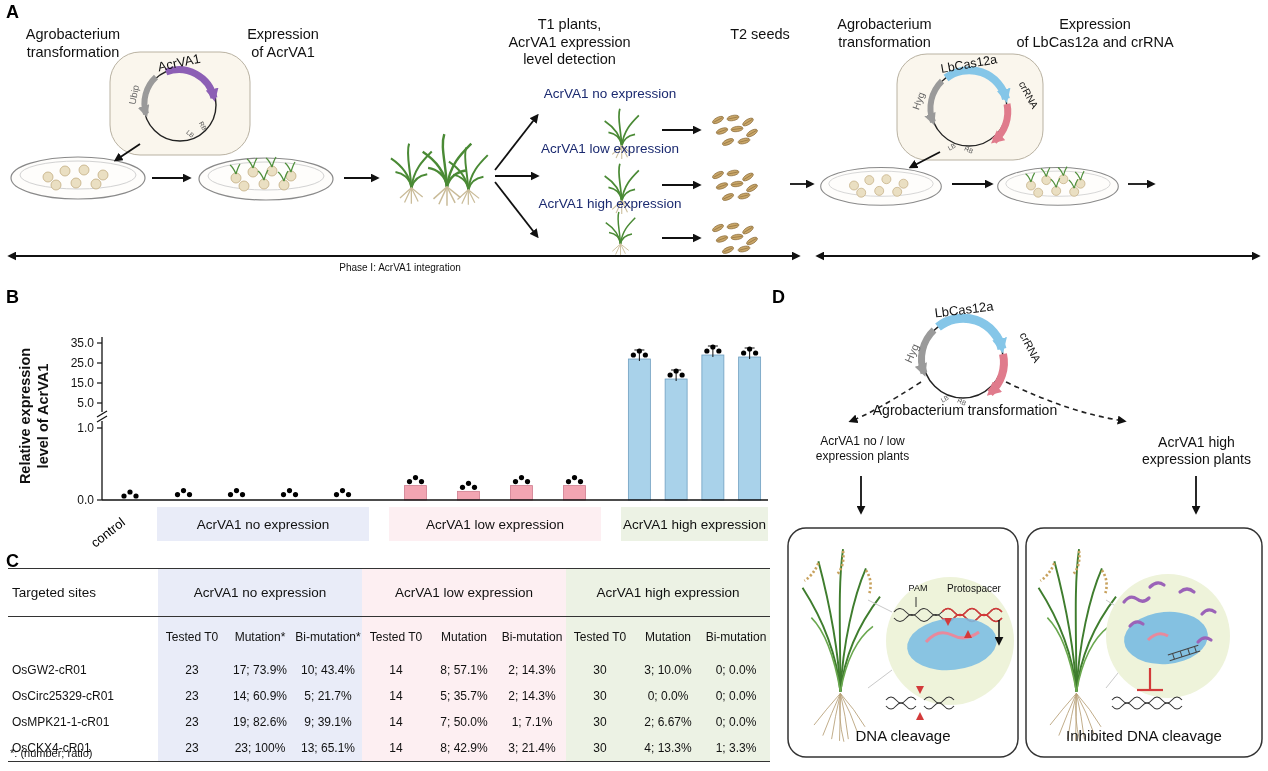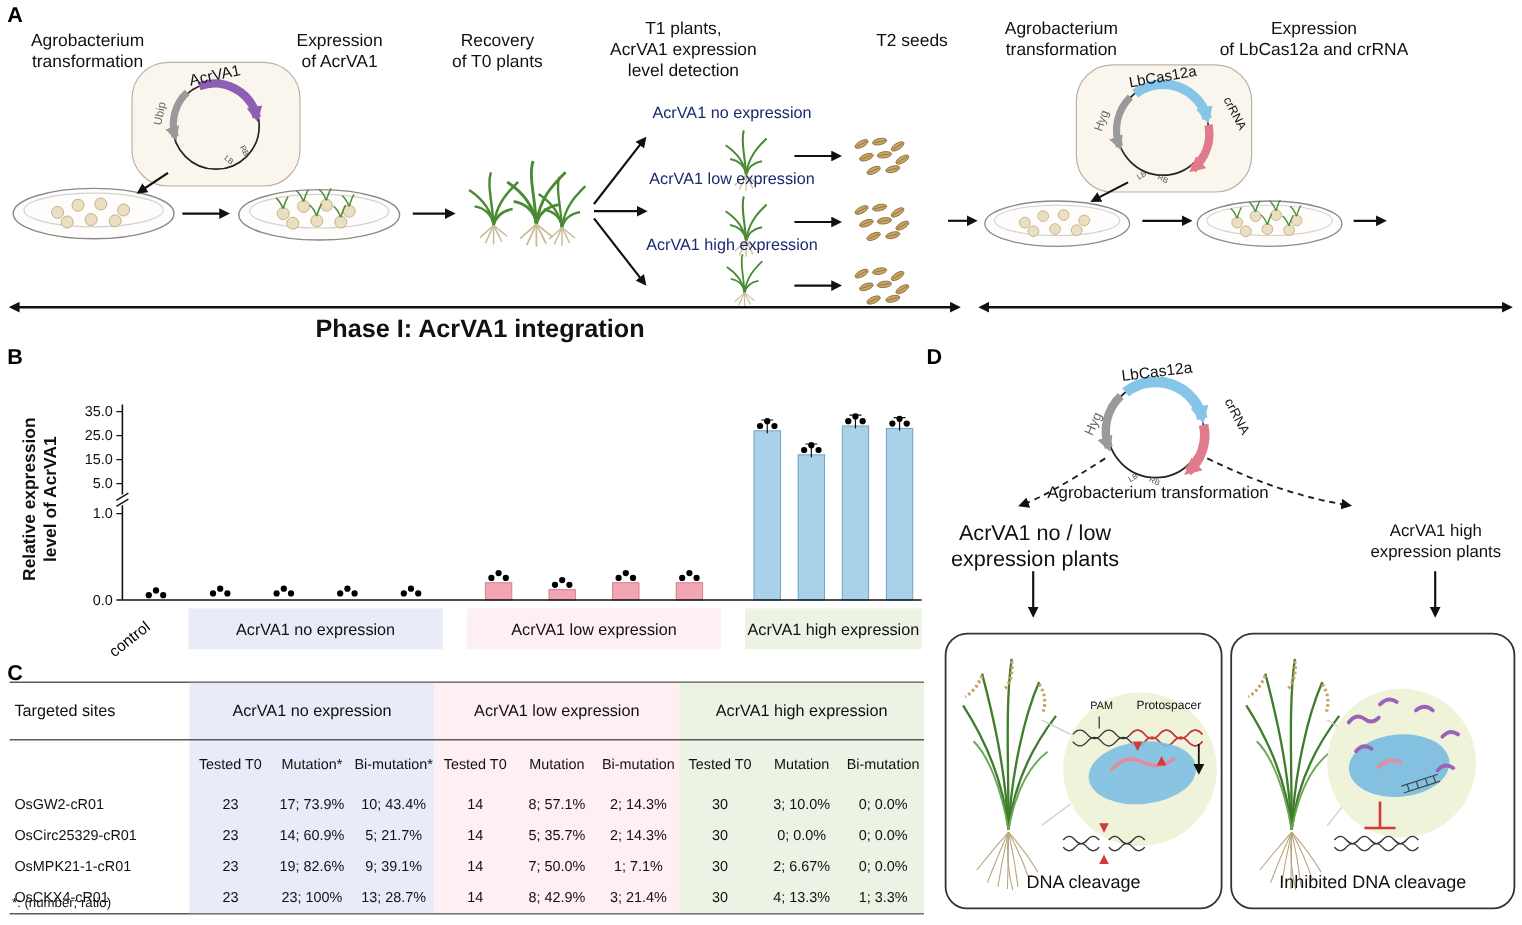--- a/index.html
+++ b/index.html
@@ -2,21 +2,21 @@
 <html><head>
 <meta charset="utf-8">
 <style>
 *{margin:0;padding:0;box-sizing:border-box}
 body{font-family:"Liberation Sans",sans-serif;background:#fff;color:#111}
 #fig{position:relative;width:1268px;height:771px;background:#fff;overflow:hidden}
 svg{position:absolute}
 .lbl{position:absolute;font-size:14.5px;line-height:1.22;text-align:center;white-space:pre-line;color:#111}
 .panel-letter{position:absolute;font-size:18px;font-weight:bold;color:#000}
 .navy{color:#1b2a70;font-size:13.5px}
-.phasecap{font-weight:bold;font-size:21px}
+.phasecap{font-weight:normal;font-size:10px}
 .small-rot{position:absolute;text-align:center;line-height:1;white-space:nowrap}
 .tiny{font-size:6.5px;color:#555}
 
 #ylabel{position:absolute;left:-60px;top:397px;width:190px;height:38px;transform:rotate(-90deg);
  text-align:center;font-size:14.5px;line-height:1.25;white-space:pre-line;font-weight:bold}
 
 #mtable{position:absolute;left:8px;top:568px;width:762px;border-top:1.6px solid #333;border-bottom:1.6px solid #333}
 .band{position:absolute;top:0;height:100%;width:204px;z-index:0}
 .tr{position:relative;display:grid;grid-template-columns:150px repeat(9,68px);align-items:center;z-index:1}
 .h1{height:48px;border-bottom:1.4px solid #333}
@@ -187,22 +187,20 @@
       <path d="M10,256 L798,256" marker-start="url(#mk)" marker-end="url(#mk)"></path>
       <path d="M818,256 L1258,256" marker-start="url(#mk)" marker-end="url(#mk)"></path>
     </g>
   </svg>
 
   <div class="panel-letter" style="left:6px;top:2px">A</div>
   <div class="lbl" style="left:8px;top:26px;width:130px">Agrobacterium
 transformation</div>
   <div class="lbl" style="left:218px;top:26px;width:130px">Expression
 of AcrVA1</div>
-  <div class="lbl" style="left:352px;top:26px;width:125px">Recovery
-of T0 plants</div>
   <div class="lbl" style="left:492px;top:16px;width:155px">T1 plants,
 AcrVA1 expression
 level detection</div>
   <div class="lbl" style="left:715px;top:26px;width:90px">T2 seeds</div>
   <div class="lbl navy" style="left:520px;top:86px;width:180px">AcrVA1 no expression</div>
   <div class="lbl navy" style="left:520px;top:141px;width:180px">AcrVA1 low expression</div>
   <div class="lbl navy" style="left:520px;top:196px;width:180px">AcrVA1 high expression</div>
   <div class="lbl phasecap" style="left:150px;top:262px;width:500px">Phase I:  AcrVA1 integration</div>
   <div class="lbl" style="left:812px;top:16px;width:145px">Agrobacterium
 transformation</div>
@@ -362,21 +360,21 @@
       <div class="td">7; 50.0%</div>
       <div class="td">1; 7.1%</div>
       <div class="td">30</div>
       <div class="td">2; 6.67%</div>
       <div class="td">0; 0.0%</div>
     </div>
     <div class="tr dr">
       <div class="td site">OsCKX4-cR01</div>
       <div class="td">23</div>
       <div class="td">23; 100%</div>
-      <div class="td">13; 28.7%</div>
+      <div class="td">13; 65.1%</div>
       <div class="td">14</div>
       <div class="td">8; 42.9%</div>
       <div class="td">3; 21.4%</div>
       <div class="td">30</div>
       <div class="td">4; 13.3%</div>
       <div class="td">1; 3.3%</div>
     </div>
   </div>
   <div class="foot">*: (number; ratio)</div>
 
@@ -474,21 +472,21 @@
     </g>
   </svg>
 
   <div class="panel-letter" style="left:772px;top:287px">D</div>
   <div class="small-rot" style="left:918px;top:303px;width:92px;font-size:13px;transform:rotate(-7deg)">LbCas12a</div>
   <div class="small-rot" style="left:1004px;top:342px;width:52px;font-size:11px;transform:rotate(62deg)">crRNA</div>
   <div class="small-rot" style="left:894px;top:348px;width:36px;font-size:11px;color:#666;transform:rotate(-66deg)">Hyg</div>
   <div class="small-rot tiny" style="left:941px;top:396px;transform:rotate(-30deg)">LB</div>
   <div class="small-rot tiny" style="left:957px;top:399px;transform:rotate(25deg)">RB</div>
   <div class="lbl" style="left:845px;top:402px;width:240px;font-size:14px">Agrobacterium transformation</div>
-  <div class="lbl" style="left:780px;top:434px;width:165px;font-size:18px">AcrVA1 no / low
+  <div class="lbl" style="left:780px;top:434px;width:165px;font-size:12px">AcrVA1 no / low
 expression plants</div>
   <div class="lbl" style="left:1114px;top:434px;width:165px;font-size:14px">AcrVA1 high
 expression plants</div>
   <div class="lbl" style="left:901px;top:583px;width:34px;font-size:9px">PAM</div>
   <div class="lbl" style="left:936px;top:583px;width:76px;font-size:10px">Protospacer</div>
   <div class="lbl" style="left:1030px;top:727px;width:228px;font-size:15px">Inhibited DNA cleavage</div>
   <div class="lbl" style="left:793px;top:727px;width:220px;font-size:15px">DNA cleavage</div>
 
 </div>
 

